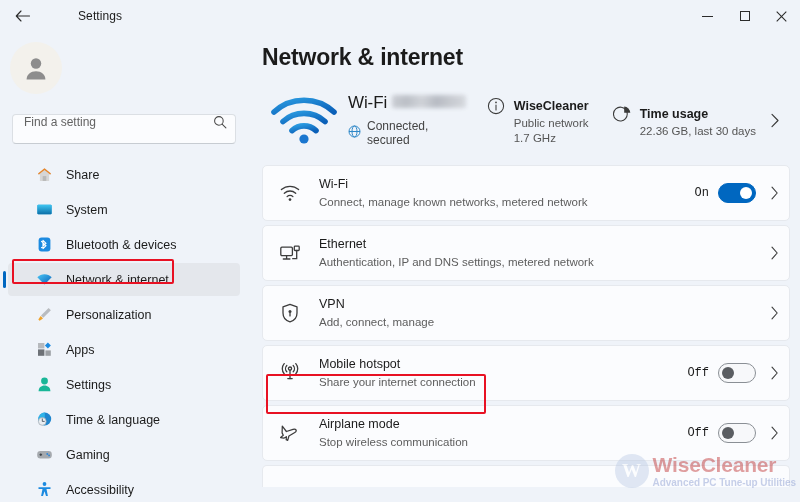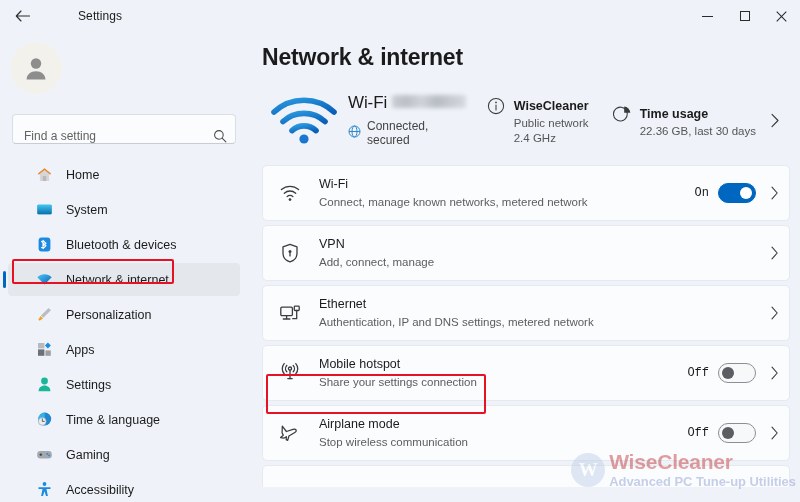--- a/index.html
+++ b/index.html
@@ -104,21 +104,21 @@
   .avatar svg { display: block; }
 
   .searchbox {
     margin: 20px 12px 0 12px;
     height: 30px;
     background: #fbfcfe;
     border: 1px solid #dbdfe4;
     border-bottom-color: #c7ccd2;
     border-radius: 4px;
     display: flex;
-    align-items: flex-end;
+    align-items: flex-start;
     padding: 0 8px 0 11px;
     gap: 12px;
   }
   .searchbox input {
     flex: 1;
     border: 0;
     outline: 0;
     background: transparent;
     font-family: "Liberation Sans", sans-serif;
     font-size: 12px;
@@ -384,21 +384,21 @@
     font-family: "Liberation Serif", serif;
   }
   .wm-text { margin-left: 4px; line-height: 1; }
   .wm-name {
     font-size: 21px;
     font-weight: 700;
     color: #b91c1c;
     letter-spacing: -.2px;
   }
   .wm-tag {
-    font-size: 13px;
+    font-size: 10px;
     font-weight: 700;
     color: #7b8fcb;
     margin-top: 3px;
     letter-spacing: -.05px;
   }
 </style>
 </head>
 <body>
 
 <div id="app">
@@ -458,21 +458,21 @@
       <div class="navlist">
 
         <div class="navitem">
           <span class="nav-ico">
             <svg width="17" height="17" viewBox="0 0 17 17">
               <path d="M8.5 2.2L15 7.6v.9h-1.9v6.4H3.9V8.5H2V7.6z" fill="#d6d6d6"></path>
               <path d="M8.5 2.2L15 7.6l-.8 1-5.7-4.7L2.8 8.6 2 7.6z" fill="#e8862a"></path>
               <rect x="6.7" y="10.1" width="3.6" height="4.8" fill="#b9b9b9"></rect>
             </svg>
           </span>
-          <span class="nav-label">Home</span>
+          <span class="nav-label">Share</span>
         </div>
 
         <div class="navitem">
           <span class="nav-ico">
             <svg width="17" height="17" viewBox="0 0 17 17">
               <rect x="1.4" y="3.7" width="14.2" height="9.6" rx="1" fill="#17a0d8"></rect>
               <rect x="1.4" y="3.7" width="14.2" height="9.6" rx="1" fill="url(#sysg)"></rect>
               <defs>
                   <linearGradient id="sysg" x1="0" y1="0" x2="0" y2="1">
                 <stop offset="0" stop-color="#3fc6f2"></stop>
@@ -623,21 +623,21 @@
           <span class="ht-ico">
             <svg width="18" height="18" viewBox="0 0 18 18">
               <circle cx="9" cy="9" r="7.6" fill="none" stroke="#3a3a3a" stroke-width="1.05"></circle>
               <circle cx="9" cy="5.4" r=".85" fill="#3a3a3a"></circle>
               <path d="M9 7.9v5" stroke="#3a3a3a" stroke-width="1.05" stroke-linecap="round"></path>
             </svg>
           </span>
           <span class="ht-text">
             <span class="ht-title">WiseCleaner</span>
             <span class="ht-line" style="display:block">Public network</span>
-            <span class="ht-line" style="display:block">2.4 GHz</span>
+            <span class="ht-line" style="display:block">1.7 GHz</span>
           </span>
         </div>
 
         <div class="hero-tile" style="margin-left:22px">
           <span class="ht-ico">
             <svg width="18" height="18" viewBox="0 0 18 18">
               <path d="M8.2 2.2a6.9 6.9 0 100 13.7A6.9 6.9 0 008.2 2.2z" fill="none" stroke="#3a3a3a" stroke-width="1.05"></path>
               <path d="M11.2 1.6a6.6 6.6 0 016.1 6.1h-6.1z" fill="#3a3a3a"></path>
             </svg>
           </span>
@@ -678,50 +678,50 @@
               <svg width="9" height="14" viewBox="0 0 9 14">
                 <path d="M2 1.2L7.2 7 2 12.8" fill="none" stroke="#3a3a3a" stroke-width="1.1" stroke-linecap="round" stroke-linejoin="round"></path>
               </svg>
             </span>
           </div>
         </div>
 
         <div class="card">
           <span class="card-ico">
             <svg width="22" height="22" viewBox="0 0 22 22">
-              <path d="M11 2.3l7 2.6v6.1c0 4.3-2.9 7.7-7 8.8-4.1-1.1-7-4.5-7-8.8V4.9z" fill="none" stroke="#3c3c3c" stroke-width="1.3" stroke-linejoin="round"></path>
-              <circle cx="11" cy="9.6" r="1.5" fill="#3c3c3c"></circle>
-              <path d="M11 10.9v3" stroke="#3c3c3c" stroke-width="1.3" stroke-linecap="round"></path>
+              <rect x="1.8" y="5.2" width="11.6" height="8.4" rx="1.1" fill="none" stroke="#3c3c3c" stroke-width="1.3"></rect>
+              <path d="M7.6 13.6v3.4M4.3 17h6.6" stroke="#3c3c3c" stroke-width="1.3" stroke-linecap="round"></path>
+              <rect x="15.3" y="4.2" width="4.9" height="4.3" rx=".8" fill="none" stroke="#3c3c3c" stroke-width="1.3"></rect>
+              <path d="M17.7 8.5v8.2h-4" stroke="#3c3c3c" stroke-width="1.3" fill="none" stroke-linecap="round"></path>
             </svg>
           </span>
           <div class="card-text">
-            <div class="card-title">VPN</div>
-            <div class="card-sub">Add, connect, manage</div>
+            <div class="card-title">Ethernet</div>
+            <div class="card-sub">Authentication, IP and DNS settings, metered network</div>
           </div>
           <div class="card-right">
             <span class="card-chevron">
               <svg width="9" height="14" viewBox="0 0 9 14">
                 <path d="M2 1.2L7.2 7 2 12.8" fill="none" stroke="#3a3a3a" stroke-width="1.1" stroke-linecap="round" stroke-linejoin="round"></path>
               </svg>
             </span>
           </div>
         </div>
 
         <div class="card">
           <span class="card-ico">
             <svg width="22" height="22" viewBox="0 0 22 22">
-              <rect x="1.8" y="5.2" width="11.6" height="8.4" rx="1.1" fill="none" stroke="#3c3c3c" stroke-width="1.3"></rect>
-              <path d="M7.6 13.6v3.4M4.3 17h6.6" stroke="#3c3c3c" stroke-width="1.3" stroke-linecap="round"></path>
-              <rect x="15.3" y="4.2" width="4.9" height="4.3" rx=".8" fill="none" stroke="#3c3c3c" stroke-width="1.3"></rect>
-              <path d="M17.7 8.5v8.2h-4" stroke="#3c3c3c" stroke-width="1.3" fill="none" stroke-linecap="round"></path>
+              <path d="M11 2.3l7 2.6v6.1c0 4.3-2.9 7.7-7 8.8-4.1-1.1-7-4.5-7-8.8V4.9z" fill="none" stroke="#3c3c3c" stroke-width="1.3" stroke-linejoin="round"></path>
+              <circle cx="11" cy="9.6" r="1.5" fill="#3c3c3c"></circle>
+              <path d="M11 10.9v3" stroke="#3c3c3c" stroke-width="1.3" stroke-linecap="round"></path>
             </svg>
           </span>
           <div class="card-text">
-            <div class="card-title">Ethernet</div>
-            <div class="card-sub">Authentication, IP and DNS settings, metered network</div>
+            <div class="card-title">VPN</div>
+            <div class="card-sub">Add, connect, manage</div>
           </div>
           <div class="card-right">
             <span class="card-chevron">
               <svg width="9" height="14" viewBox="0 0 9 14">
                 <path d="M2 1.2L7.2 7 2 12.8" fill="none" stroke="#3a3a3a" stroke-width="1.1" stroke-linecap="round" stroke-linejoin="round"></path>
               </svg>
             </span>
           </div>
         </div>
 
@@ -730,21 +730,21 @@
             <svg width="22" height="22" viewBox="0 0 22 22">
               <path d="M11 8.2v8.4" stroke="#3c3c3c" stroke-width="1.3" stroke-linecap="round"></path>
               <circle cx="11" cy="6.6" r="1.6" fill="none" stroke="#3c3c3c" stroke-width="1.3"></circle>
               <path d="M7.8 3.5a4.6 4.6 0 000 6.3M14.2 3.5a4.6 4.6 0 010 6.3" fill="none" stroke="#3c3c3c" stroke-width="1.3" stroke-linecap="round"></path>
               <path d="M5.2 1.6a7.6 7.6 0 000 10.1M16.8 1.6a7.6 7.6 0 010 10.1" fill="none" stroke="#3c3c3c" stroke-width="1.3" stroke-linecap="round"></path>
               <path d="M8.8 16.6h4.4" stroke="#3c3c3c" stroke-width="1.3" stroke-linecap="round"></path>
             </svg>
           </span>
           <div class="card-text">
             <div class="card-title">Mobile hotspot</div>
-            <div class="card-sub">Share your settings connection</div>
+            <div class="card-sub">Share your internet connection</div>
           </div>
           <div class="card-right">
             <span class="toggle-state">Off</span>
             <span class="toggle off">
                 <i class="knob"></i>
               </span>
             <span class="card-chevron">
               <svg width="9" height="14" viewBox="0 0 9 14">
                 <path d="M2 1.2L7.2 7 2 12.8" fill="none" stroke="#3a3a3a" stroke-width="1.1" stroke-linecap="round" stroke-linejoin="round"></path>
               </svg>

